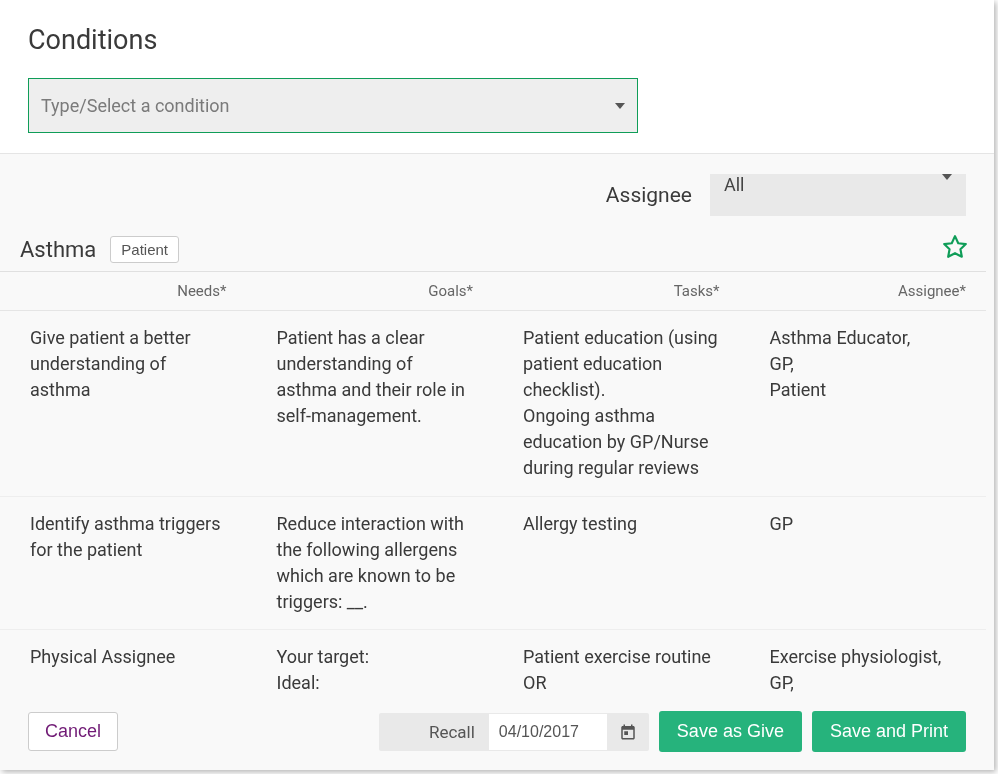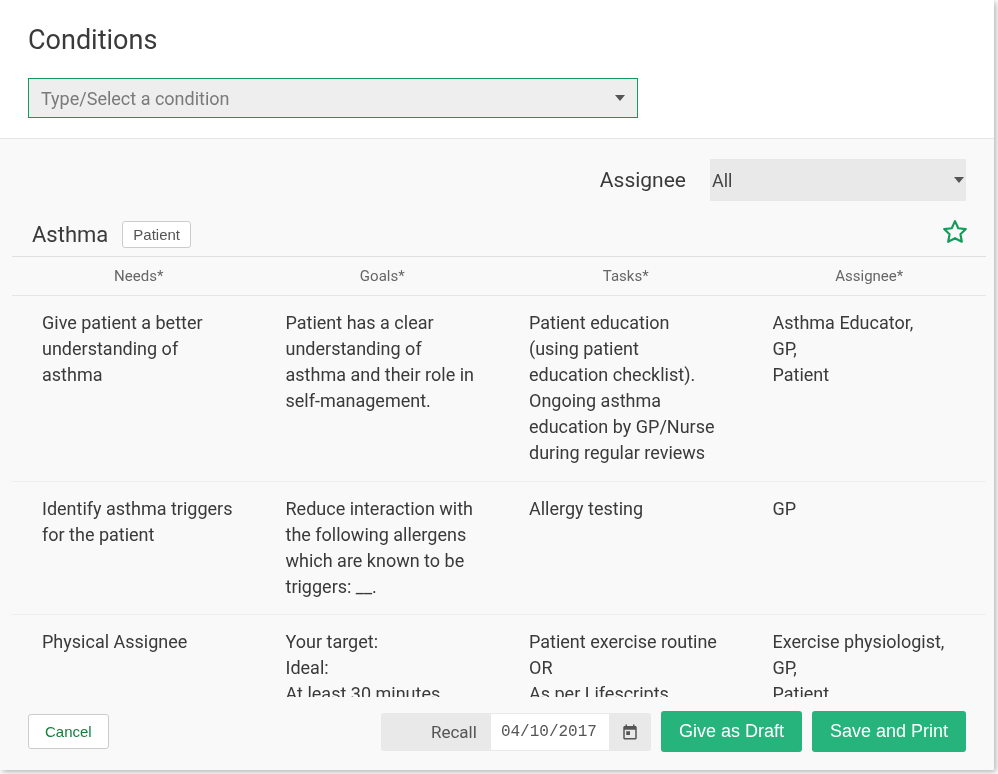--- a/index.html
+++ b/index.html
@@ -25,21 +25,21 @@
   background: #fff;
 }
 .conditions-title {
   font-size: 27px;
   font-weight: 400;
   color: #3a3a3a;
   margin-bottom: 22px;
 }
 .condition-select {
   width: 610px;
-  height: 40px;
+  height: 55px;
   border: 1.5px solid #0f9d58;
   background: #eeeeee;
   display: flex;
   align-items: center;
   justify-content: space-between;
   padding: 0 12px;
   cursor: text;
 }
 .condition-select .placeholder {
   color: #7a7a7a;
@@ -58,45 +58,44 @@
   display: flex;
   flex-direction: column;
   overflow: hidden;
   position: relative;
 }
 .assignee-bar {
   display: flex;
   align-items: center;
   justify-content: flex-end;
   padding: 20px 28px 12px 28px;
-  gap: 24px;
+  gap: 18px;
 }
 .assignee-label {
   font-size: 21px;
   color: #3a3a3a;
 }
 .assignee-select {
   width: 256px;
   height: 42px;
   background: #e9e9e9;
   display: flex;
-  align-items: center;
+  align-items: flex-start;
   justify-content: space-between;
-  padding: 0 2px;
+  padding: 0 14px;
   cursor: pointer;
 }
 .assignee-select .val {
   font-size: 18px;
   color: #444;
 }
 .scroll-area {
   flex: 1;
   overflow-y: auto;
   padding: 0 8px 0 0;
-  margin-left: 12px;
 }
 .scroll-area::-webkit-scrollbar { width: 10px; }
 .scroll-area::-webkit-scrollbar-thumb { background: #bdbdbd; border-radius: 5px; }
 .scroll-area::-webkit-scrollbar-track { background: transparent; }
 .condition-header {
   display: flex;
   align-items: center;
   padding: 8px 20px;
   gap: 14px;
   position: relative;
@@ -119,21 +118,21 @@
   position: absolute;
   right: 18px;
   top: 6px;
   cursor: pointer;
 }
 .table {
   width: 100%;
   border-collapse: collapse;
 }
 .table th {
-  text-align: center;
+  text-align: right;
   font-weight: 400;
   font-size: 15px;
   color: #666;
   padding: 10px 20px 10px 30px;
   border-bottom: 1px solid #e5e5e5;
 }
 .table td {
   vertical-align: top;
   padding: 14px 20px 14px 30px;
   font-size: 18px;
@@ -149,22 +148,22 @@
   display: flex;
   align-items: center;
   padding: 14px 28px 18px 28px;
   gap: 10px;
   background: #f9f9f9;
 }
 .cancel-btn {
   border: 1px solid #ccc;
   background: #fff;
   padding: 8px 16px;
-  font-size: 15px;
-  color: #15803d;
+  font-size: 18px;
+  color: #701a75;
   border-radius: 3px;
   cursor: pointer;
 }
 .spacer { flex: 1; }
 .recall-group {
   display: flex;
   align-items: center;
   background: #e9e9e9;
   border-radius: 2px;
   padding-left: 36px;
@@ -175,21 +174,20 @@
   color: #555;
 }
 .recall-date {
   background: #fff;
   border: none;
   padding: 9px 10px;
   font-size: 16px;
   color: #555;
   width: 118px;
   outline: none;
-  font-family: Liberation Mono, monospace;
 }
 .calendar-btn {
   padding: 8px 12px;
   cursor: pointer;
   display: flex;
   align-items: center;
 }
 .btn-green {
   background: #26b37c;
   color: #fff;
@@ -269,17 +267,17 @@
       <div class="spacer"></div>
       <div class="recall-group">
         <span class="recall-label">Recall</span>
         <input class="recall-date" value="04/10/2017" style="">
         <span class="calendar-btn">
           <svg width="18" height="18" viewBox="0 0 24 24" fill="#555">
               <path d="M19 4h-1V2h-2v2H8V2H6v2H5C3.9 4 3 4.9 3 6v14c0 1.1.9 2 2 2h14c1.1 0 2-.9 2-2V6C21 4.9 20.1 4 19 4zM19 20H5V9h14V20zM7 11h5v5H7V11z"></path>
             </svg>
         </span>
       </div>
-      <button class="btn-green">Give as Draft</button>
+      <button class="btn-green">Save as Give</button>
       <button class="btn-green">Save and Print</button>
     </div>
   </div>
 </div>
 
 </body></html>

